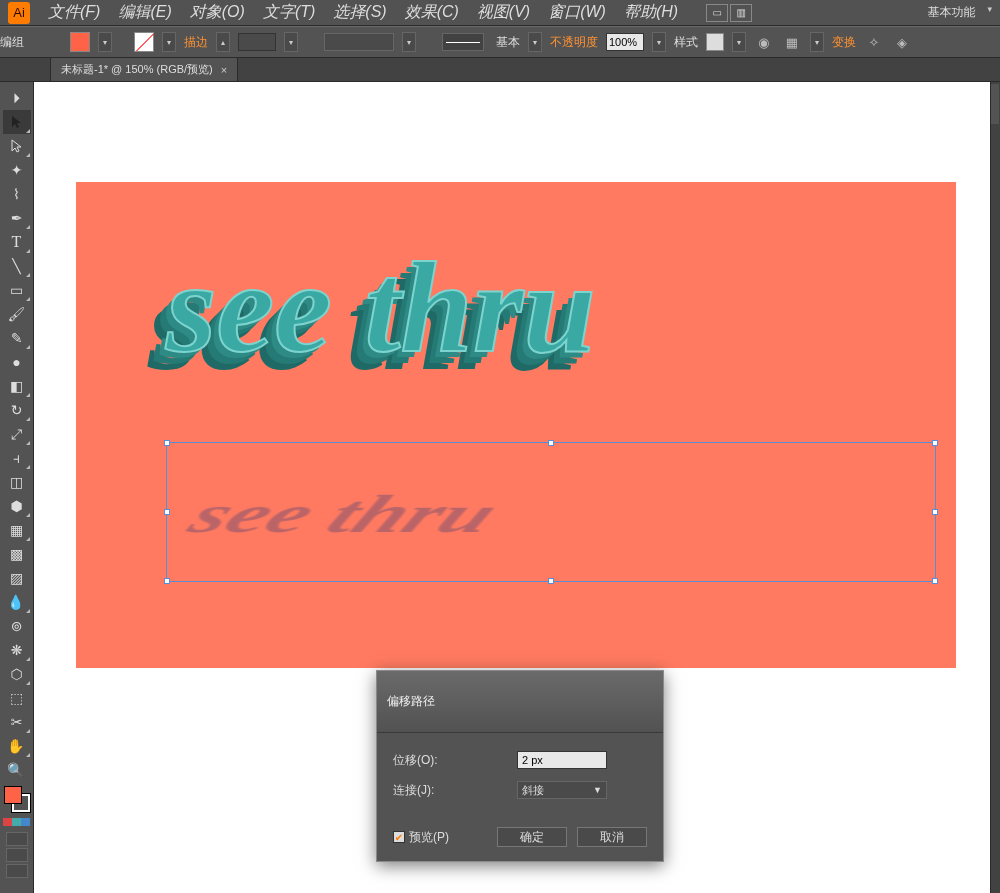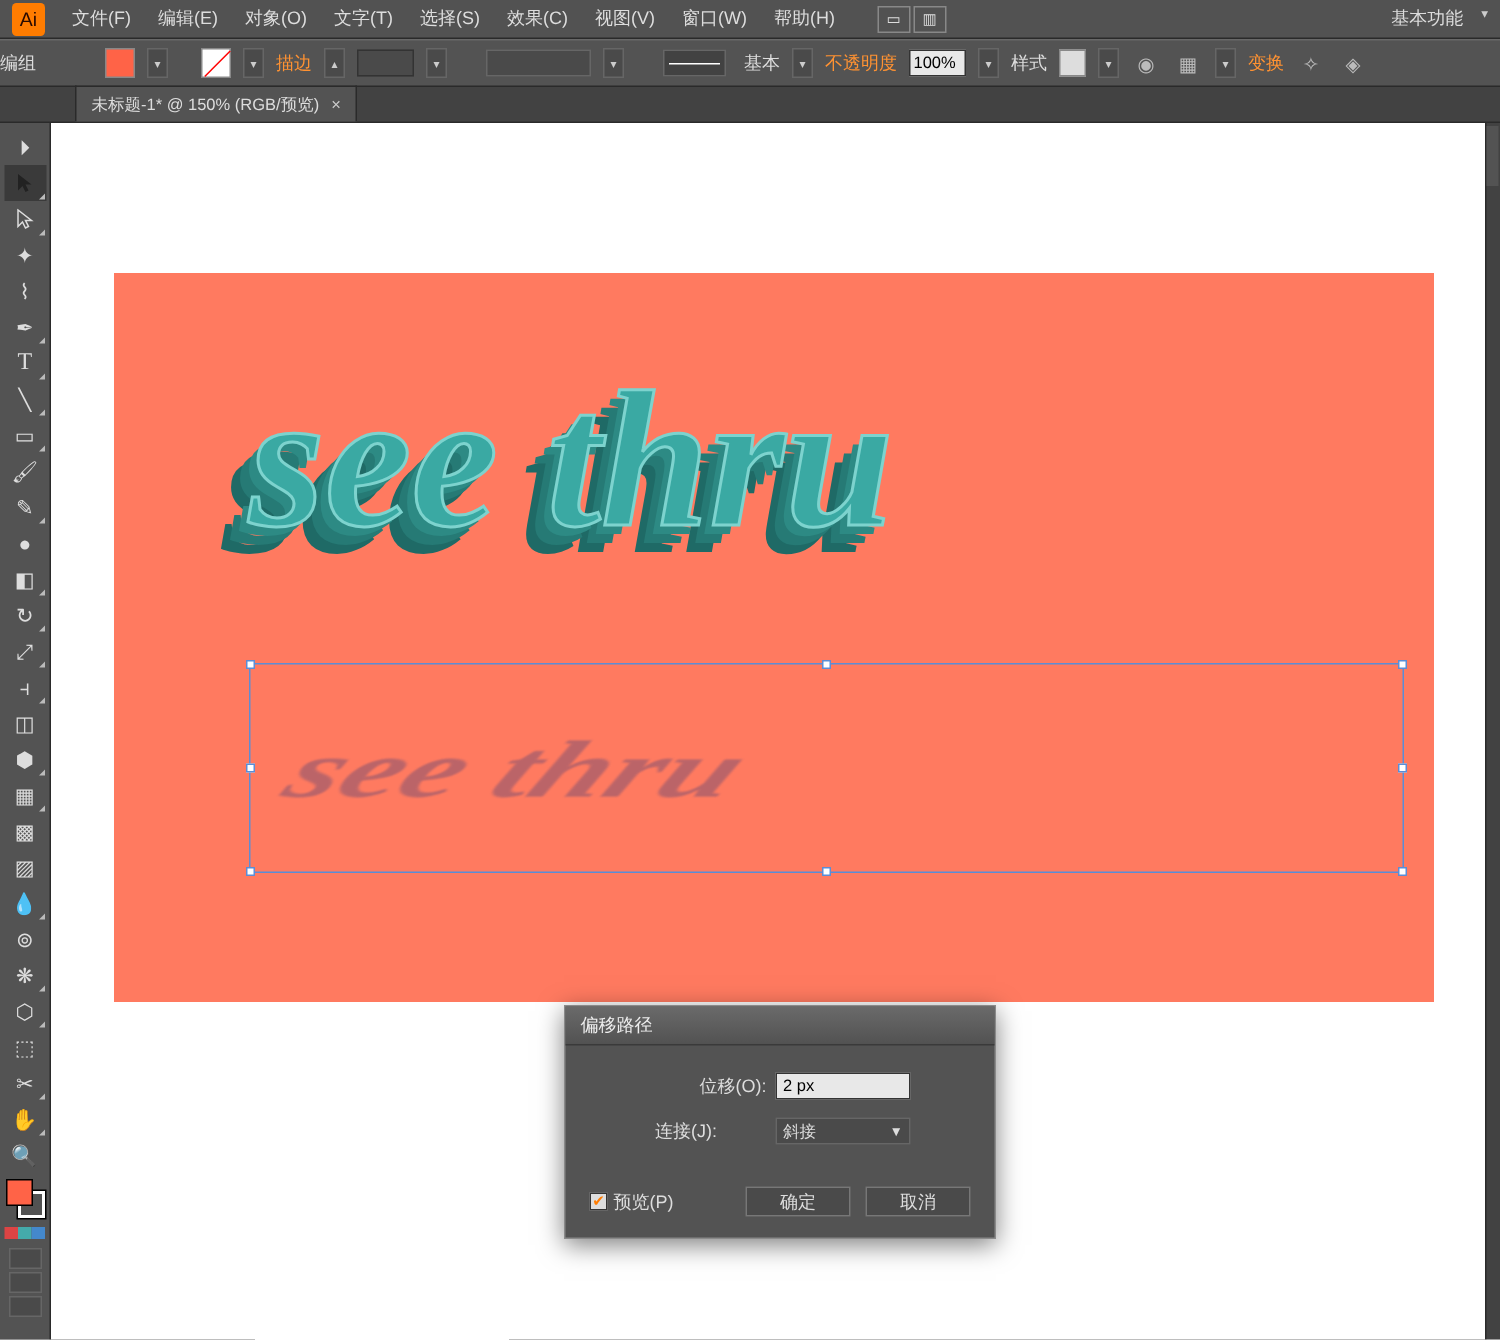--- a/index.html
+++ b/index.html
@@ -1,20 +1,20 @@
 <!DOCTYPE html>
 <html><head>
 <meta charset="utf-8">
 <style>
 * { margin: 0; padding: 0; box-sizing: border-box; font-family: "Microsoft YaHei", sans-serif; }
 body { background: #525252; width: 1000px; height: 893px; overflow: hidden; position: relative; }
 
 .menubar { height: 26px; background: #525252; display: flex; align-items: center; padding: 0 8px; gap: 2px; border-bottom: 1px solid #2a2a2a; }
 .ai-logo { width: 22px; height: 22px; background: #ff7c00; border-radius: 3px; display: flex; align-items: center; justify-content: center; color: #2a0a00; font-weight: normal; font-size: 13px; margin-right: 8px; }
-.menu-item { color: #ddd; font-size: 12px; padding: 3px 8px; cursor: pointer; }
+.menu-item { color: #ddd; font-size: 16px; padding: 3px 8px; cursor: pointer; font-style: italic; }
 .menu-right { margin-left: auto; display: flex; gap: 6px; align-items: flex-start; }
 .menu-icon-box { width: 22px; height: 18px; border: 1px solid #888; display: flex; align-items: center; justify-content: center; color: #ddd; font-size: 10px; }
 .workspace-label { color: #ddd; font-size: 12px; padding: 0 6px; }
 
 .controlbar { height: 32px; background: #535353; display: flex; align-items: center; padding: 0 0; gap: 8px; border-bottom: 1px solid #2a2a2a; border-top: 1px solid #686868; }
 .ctl-label { color: #ddd; font-size: 12px; }
 .ctl-label.orange { color: #ff9232; }
 .swatch { width: 20px; height: 20px; border: 1px solid #888; }
 .swatch.fill { background: #ff6347; }
 .swatch.stroke { background: #fff; }
@@ -51,23 +51,23 @@
 .text3d.main-text { left: 90px; top: 50px; font-size: 130px; text-shadow: -6px 6px 0 #2d8a84, -12px 12px 0 #267a75, -18px 18px 0 #1f6a66; }
 .text3d.outline-text { position: absolute; left: 90px; top: 50px; font-size: 130px; color: transparent; -webkit-text-stroke: 2px #7dd3ce; }
 .shadow-text { position: absolute; left: 120px; top: 280px; font-size: 90px; font-family: cursive; font-style: italic; font-weight: bold; color: rgba(60,60,120,0.35); transform: skewX(-30deg) scaleY(0.6); filter: blur(1px); }
 .sel-box { position: absolute; left: 90px; top: 260px; width: 770px; height: 140px; border: 1px solid #5b8dd6; }
 .sel-handle { position: absolute; width: 6px; height: 6px; background: #fff; border: 1px solid #5b8dd6; }
 
 .right-panels { width: 10px; background: #424242; border-left: 1px solid #2a2a2a; position: absolute; right: 0; top: 82px; bottom: 0; }
 .panel-tab { width: 8px; height: 40px; background: #535353; margin: 2px 0; }
 
 .dialog { position: absolute; left: 376px; top: 670px; width: 288px; background: #535353; border: 1px solid #8a8a8a; box-shadow: 0 4px 16px rgba(0,0,0,0.5); }
-.dlg-title { background: linear-gradient(#6a6a6a,#525252); color: #eee; font-size: 12px; padding: 4px 10px; border-bottom: 1px solid #3a3a3a; }
+.dlg-title { background: linear-gradient(#6a6a6a,#525252); color: #eee; font-size: 12px; padding: 22px 10px; border-bottom: 1px solid #3a3a3a; }
 .dlg-body { padding: 18px 16px 8px; }
-.dlg-row { display: flex; align-items: center; gap: 6px; margin-bottom: 12px; justify-content: flex-end; padding-right: 40px; }
+.dlg-row { display: flex; align-items: center; gap: 6px; margin-bottom: 12px; justify-content: space-between; padding-right: 40px; }
 .dlg-label { color: #ddd; font-size: 12px; }
 .dlg-input { width: 90px; height: 18px; background: #e8e8e8; border: 1px solid #333; font-size: 11px; padding: 0 4px; }
 .dlg-select { width: 90px; height: 18px; background: #4a4a4a; border: 1px solid #666; color: #ddd; font-size: 11px; display: flex; align-items: center; padding: 0 4px; justify-content: space-between; margin-left: 33px; }
 .dlg-footer { display: flex; align-items: center; padding: 8px 16px 14px; gap: 8px; }
 .dlg-check { display: flex; align-items: center; gap: 4px; color: #ddd; font-size: 12px; }
 .dlg-checkbox { width: 12px; height: 12px; background: #ddd; border: 1px solid #333; display: flex; align-items: center; justify-content: center; color: #ff7c00; font-size: 10px; }
 .dlg-btn { width: 70px; height: 20px; background: #4a4a4a; border: 1px solid #777; color: #ddd; font-size: 12px; display: flex; align-items: center; justify-content: center; cursor: pointer; }
 .dlg-btns { margin-left: auto; display: flex; gap: 10px; }
 </style>
 </head>

